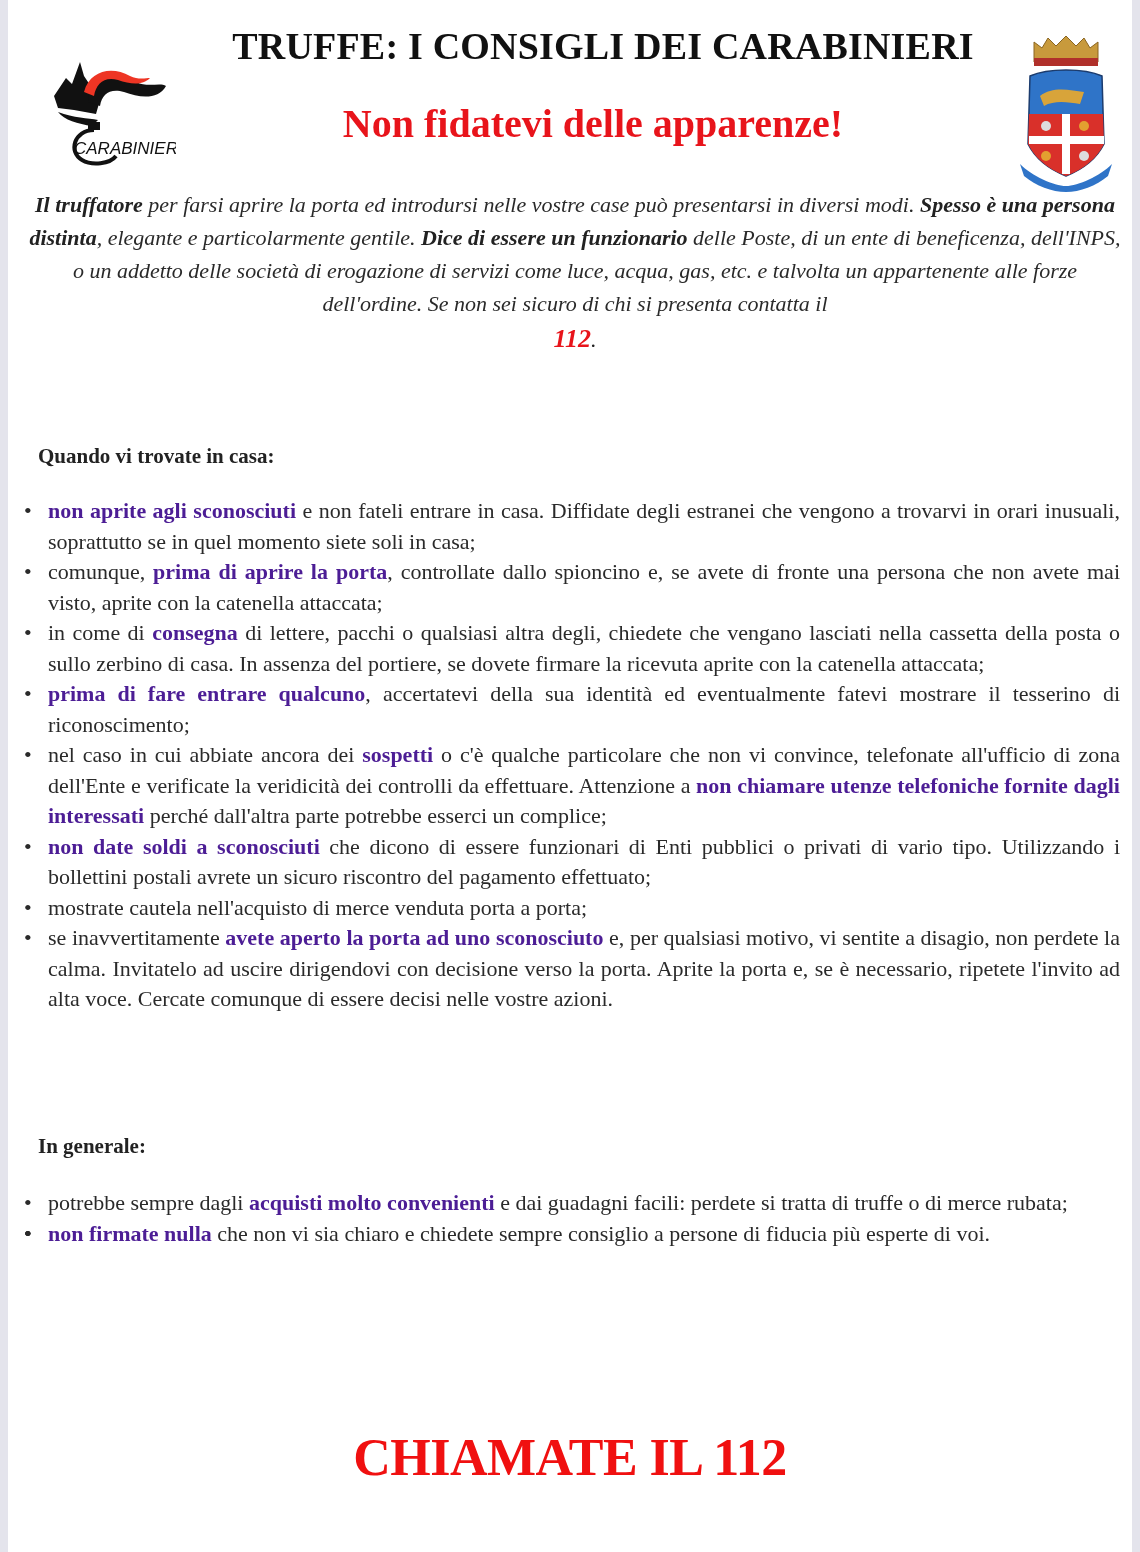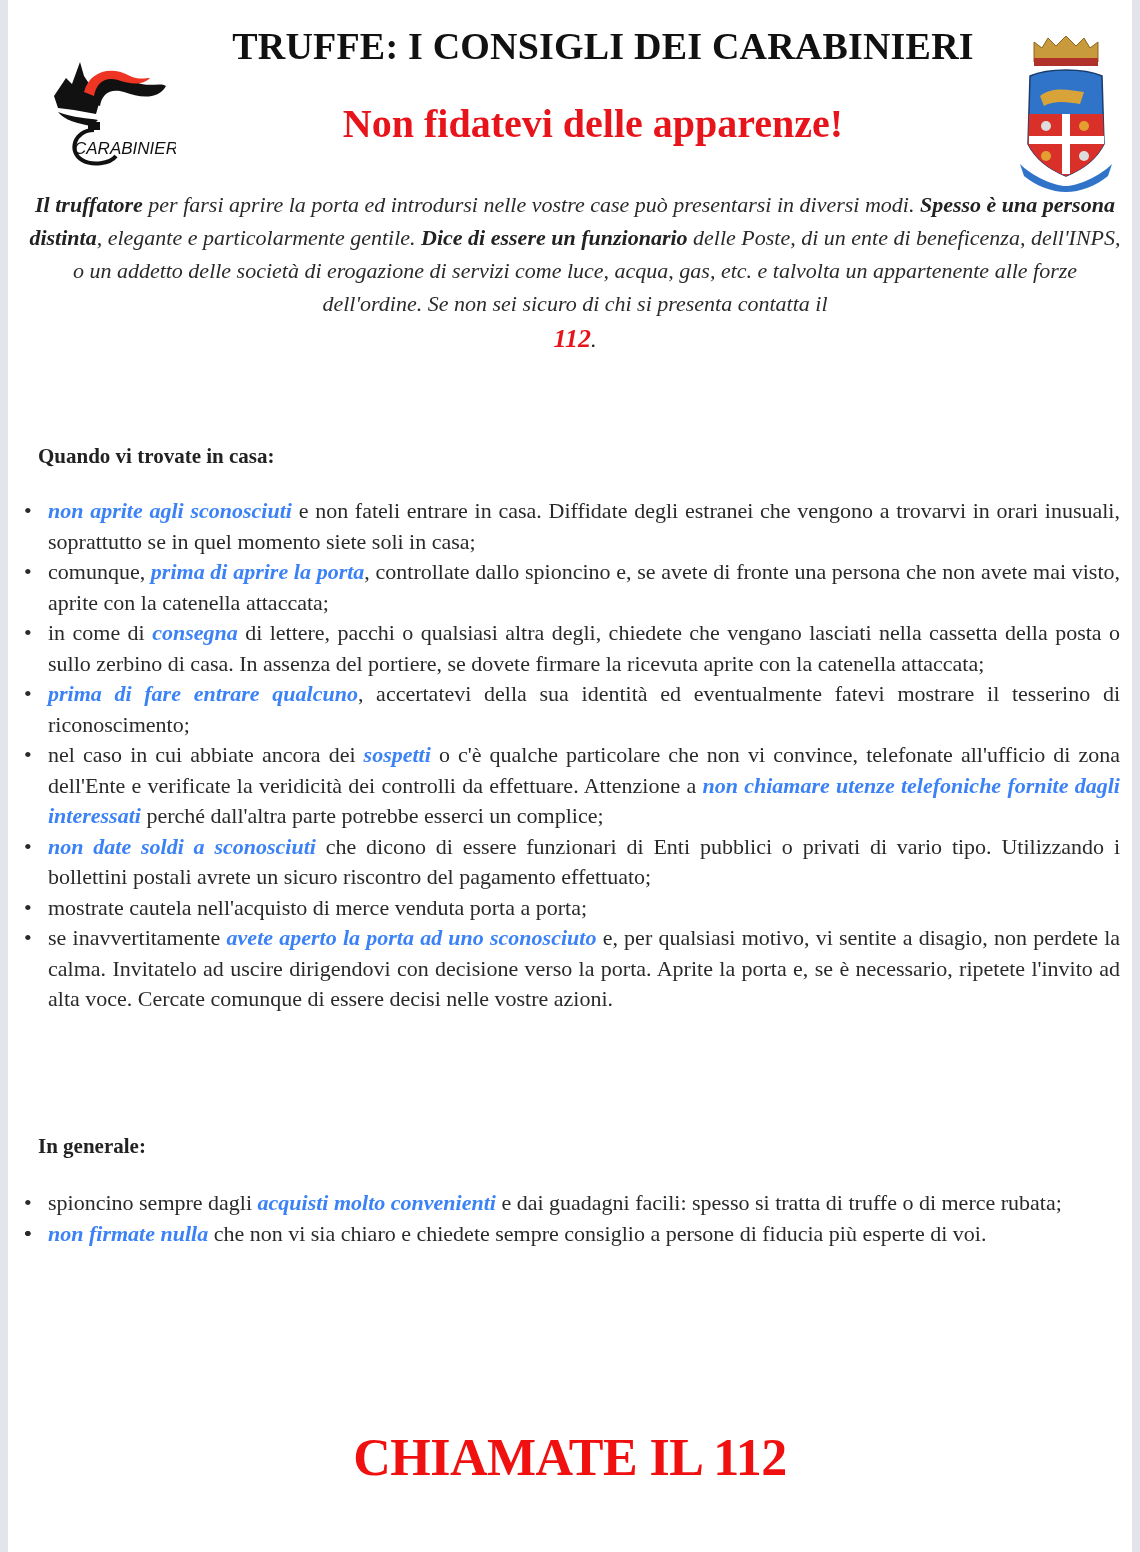--- a/index.html
+++ b/index.html
@@ -9,21 +9,21 @@
   .logo-right { position:absolute; left:1010px; top:34px; width:96px; height:160px; }
   .title { position:absolute; left:0; width:1190px; top:24px; text-align:center; font-weight:bold; font-size:38px; color:#111; letter-spacing:0.2px; }
   .subtitle { position:absolute; left:0; width:1170px; top:100px; text-align:center; font-weight:bold; font-size:40px; color:#e8141b; }
   .intro { position:absolute; left:14px; width:1106px; top:188px; text-align:center; font-size:22px; line-height:33px; color:#2a2a2a;font-style:italic; }
   .intro b { color:#222; }
   .intro .num { display:block; color:#e8141b; font-weight:bold; font-size:26px; margin-top:2px; }
   .section-h { position:absolute; left:14px; font-weight:bold; font-size:21px; color:#222;margin-left:16px; }
   .list { position:absolute; left:14px; width:1098px; margin:0; padding:0; list-style:none; font-size:22px; line-height:30.5px; text-align:justify; color:#2a2a2a; }
   .list li { position:relative; padding-left:26px; }
   .list li .bullet { position:absolute; left:2px; top:0; }
-  .list b { color:#3b82f6;font-style:italic; }
+  .list b { color:#4c1d95; }
   .cta { position:absolute; left:0; width:1140px; top:1428px; text-align:center; font-weight:bold; font-size:52px; color:#f01010; letter-spacing:-0.5px; }
 </style>
 </head>
 <body>
 
 <div class="page">
 
   <div class="logo-left">
     <svg width="132" height="110" viewBox="0 0 132 110">
       <path d="M10 40 L22 22 L28 28 L36 6 L40 20 L56 44 L52 58 L30 54 L14 52 Z" fill="#111"></path>
@@ -70,20 +70,20 @@
     <li><span class="bullet">•</span><span></span><b>prima di fare entrare qualcuno</b><span>, accertatevi della sua identità ed eventualmente fatevi mostrare il tesserino di riconoscimento;</span></li>
     <li><span class="bullet">•</span><span>nel caso in cui abbiate ancora dei </span><b>sospetti</b><span> o c'è qualche particolare che non vi convince, telefonate all'ufficio di zona dell'Ente e verificate la veridicità dei controlli da effettuare. Attenzione a </span><b>non chiamare utenze telefoniche fornite dagli interessati</b><span> perché dall'altra parte potrebbe esserci un complice;</span></li>
     <li><span class="bullet">•</span><span></span><b>non date soldi a sconosciuti</b><span> che dicono di essere funzionari di Enti pubblici o privati di vario tipo. Utilizzando i bollettini postali avrete un sicuro riscontro del pagamento effettuato;</span></li>
     <li><span class="bullet">•</span><span>mostrate cautela nell'acquisto di merce venduta porta a porta;</span></li>
     <li><span class="bullet">•</span><span>se inavvertitamente </span><b>avete aperto la porta ad uno sconosciuto</b><span> e, per qualsiasi motivo, vi sentite a disagio, non perdete la calma. Invitatelo ad uscire dirigendovi con decisione verso la porta. Aprite la porta e, se è necessario, ripetete l'invito ad alta voce. Cercate comunque di essere decisi nelle vostre azioni.</span></li>
   </ul>
 
   <div class="section-h" style="top:1134px">In generale:</div>
 
   <ul class="list" style="top:1188px">
-    <li><span class="bullet">•</span><span>spioncino sempre dagli </span><b>acquisti molto convenienti</b><span> e dai guadagni facili: spesso si tratta di truffe o di merce rubata;</span></li>
+    <li><span class="bullet">•</span><span>potrebbe sempre dagli </span><b>acquisti molto convenienti</b><span> e dai guadagni facili: perdete si tratta di truffe o di merce rubata;</span></li>
     <li><span class="bullet">•</span></li>
     <li><span class="bullet">•</span></li>
     <li><span class="bullet">•</span><span></span><b>non firmate nulla</b><span> che non vi sia chiaro e chiedete sempre consiglio a persone di fiducia più esperte di voi.</span></li>
   </ul>
 
   <div class="cta" style="left:-8px">CHIAMATE IL 112</div>
 </div>
 
 </body></html>

